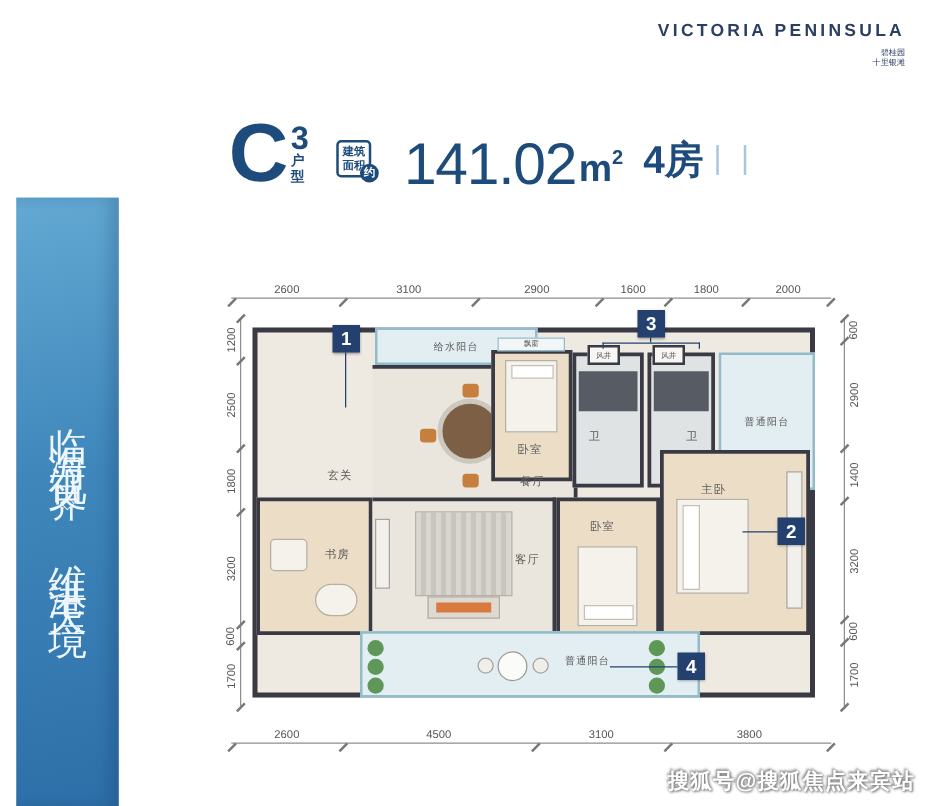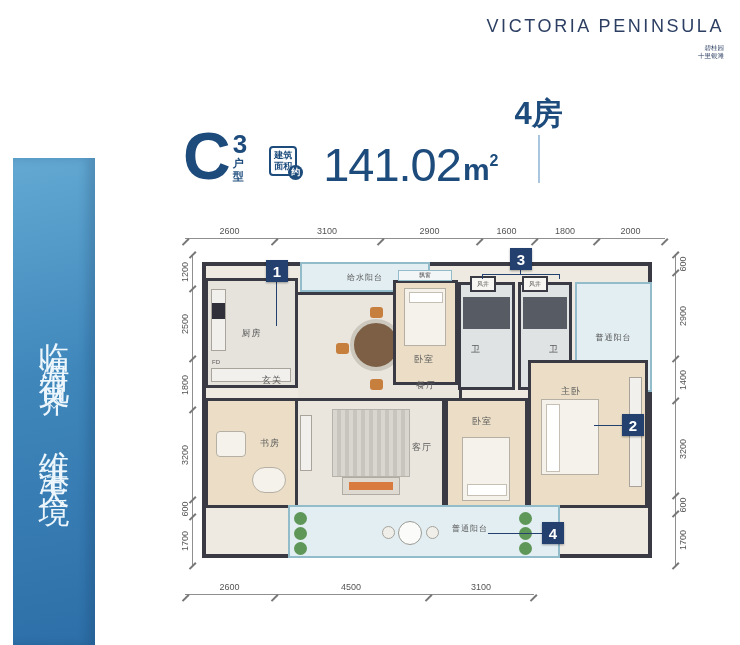--- a/index.html
+++ b/index.html
@@ -1,40 +1,40 @@
 <!DOCTYPE html>
 <html><head>
 <meta charset="utf-8">
 <style>
   html,body{margin:0;padding:0;background:#fff;}
   .page{position:relative;width:740px;height:645px;background:#ffffff;overflow:hidden;
         font-family:"Liberation Sans","DejaVu Sans",sans-serif;}
 
   
   .logo{position:absolute;right:16px;top:16px;text-align:right;color:#2c3f63;}
-  .logo-en{font-size:18px;letter-spacing:2.6px;font-weight:400;}
+  .logo-en{font-size:14px;letter-spacing:2.6px;font-weight:700;}
   .logo-row{display:flex;justify-content:flex-end;align-items:center;gap:5px;margin-top:7px;}
   .logo-small{display:flex;flex-direction:column;font-size:6.5px;line-height:1.25;text-align:right;color:#2c3f63;}
   .logo-cn{font-size:21px;font-weight:bold;letter-spacing:3px;}
 
   
   .title{position:absolute;left:183px;top:93px;display:flex;align-items:flex-end;color:#1d4b7c;}
   .plan-letter{font-size:66px;font-weight:bold;line-height:.88;}
   .plan-side{display:flex;flex-direction:column;align-items:flex-start;margin-left:2px;margin-bottom:2px;}
   .plan-sup{font-size:26px;font-weight:bold;line-height:1;}
   .plan-label{width:13px;font-size:11px;line-height:1.2;font-weight:bold;word-break:break-all;}
   .area-group{display:flex;align-items:flex-end;margin-left:22px;}
   .area-box{position:relative;border:2px solid #1d4b7c;border-radius:4px;padding:2px 3px;
             font-size:9px;font-weight:bold;line-height:1.2;margin-bottom:9px;}
   .area-approx{position:absolute;right:-8px;bottom:-6px;width:15px;height:15px;border-radius:50%;
                background:#1d4b7c;color:#fff;font-size:9px;display:flex;align-items:center;justify-content:center;}
   .area-value{font-size:47px;font-weight:normal;line-height:.85;letter-spacing:-1px;margin-left:26px;}
   .area-unit{font-size:30px;font-weight:bold;line-height:1;margin-left:2px;}
   .area-unit-sup{font-size:16px;font-weight:bold;vertical-align:14px;}
-  .layout-group{display:flex;align-items:center;margin-left:16px;margin-bottom:2px;flex-direction:column;}
+  .layout-group{display:flex;align-items:center;margin-left:16px;margin-bottom:2px;}
   .layout-item{font-size:31px;font-weight:bold;}
   .layout-sep{width:2px;height:24px;background:#a9c6de;margin:0 10px;}
 
   
   .banner{position:absolute;left:13px;top:158px;width:82px;height:487px;
           background:linear-gradient(168deg,#63a9d3 0%,#3f87bb 45%,#2d6fa8 100%);
           box-shadow:inset -8px 0 10px rgba(10,40,80,.18);
           display:flex;flex-direction:column;align-items:center;justify-content:center;gap:16px;}
   .banner-line{writing-mode:vertical-rl;font-size:31px;letter-spacing:15px;color:#ecf6fc;line-height:1;}
   .banner-diamond{font-size:15px;color:#ecf6fc;line-height:1;}
@@ -146,20 +146,21 @@
       <div class="seg" style="width:99px;">2900</div>
       <div class="seg" style="width:55px;">1600</div>
       <div class="seg" style="width:62px;">1800</div>
       <div class="seg" style="width:69px;">2000</div>
     </div>
 
     <div class="dim-h" style="top:358px;">
       <div class="seg" style="width:89px;">2600</div>
       <div class="seg" style="width:154px;">4500</div>
       <div class="seg" style="width:106px;">3100</div>
+      <div class="seg" style="width:131px;">3800</div>
     </div>
 
     <div class="dim-v vleft" style="left:8px;">
       <div class="seg" style="height:34px;">
           <span>1200</span>
         </div>
       <div class="seg" style="height:70px;">
           <span>2500</span>
         </div>
       <div class="seg" style="height:51px;">
@@ -196,27 +197,20 @@
           <span>1700</span>
         </div>
     </div>
 
     <div class="hull"></div>
 
     <div class="balc" style="left:130px;top:40px;width:130px;height:30px;">
       <span class="rlabel" style="font-size:8px;">给水阳台</span>
     </div>
 
-    <div class="room bg-tile" style="left:35px;top:56px;width:93px;height:110px;">
-      <div class="furn counter" style="left:3px;top:8px;width:15px;height:62px;"></div>
-      <div class="furn stove" style="left:4px;top:22px;width:13px;height:16px;"></div>
-      <div class="furn counter" style="left:3px;bottom:3px;width:80px;height:14px;"></div>
-      <span class="rlabel">厨房</span>
-      <span class="rlabel abs tiny" style="left:4px;bottom:20px;">FD</span>
-    </div>
 
     <div class="room bg-stone" style="left:128px;top:70px;width:164px;height:110px;border-left:none;">
       <div class="furn dining-table" style="left:52px;top:24px;"></div>
       <div class="furn chair" style="left:72px;top:12px;"></div>
       <div class="furn chair" style="left:72px;top:84px;"></div>
       <div class="furn chair" style="left:38px;top:48px;"></div>
       <div class="furn chair" style="left:108px;top:48px;"></div>
       <span class="rlabel abs" style="left:118px;top:84px;text-align:right;">餐厅</span>
     </div>
 
@@ -307,14 +301,15 @@
     <div class="leader" style="left:350px;top:48px;width:1px;height:4px;"></div>
     <div class="leader" style="left:312px;top:52px;width:78px;height:1px;"></div>
     <div class="leader" style="left:312px;top:52px;width:1px;height:5px;"></div>
     <div class="leader" style="left:389px;top:52px;width:1px;height:5px;"></div>
 
     <div class="badge" style="left:372px;top:300px;">4</div>
     <div class="leader" style="left:318px;top:311px;width:54px;height:1px;"></div>
 
   </div>
 
+  <div class="watermark">搜狐号@搜狐焦点来宾站</div>
 
 </div>
 
 </body></html>

